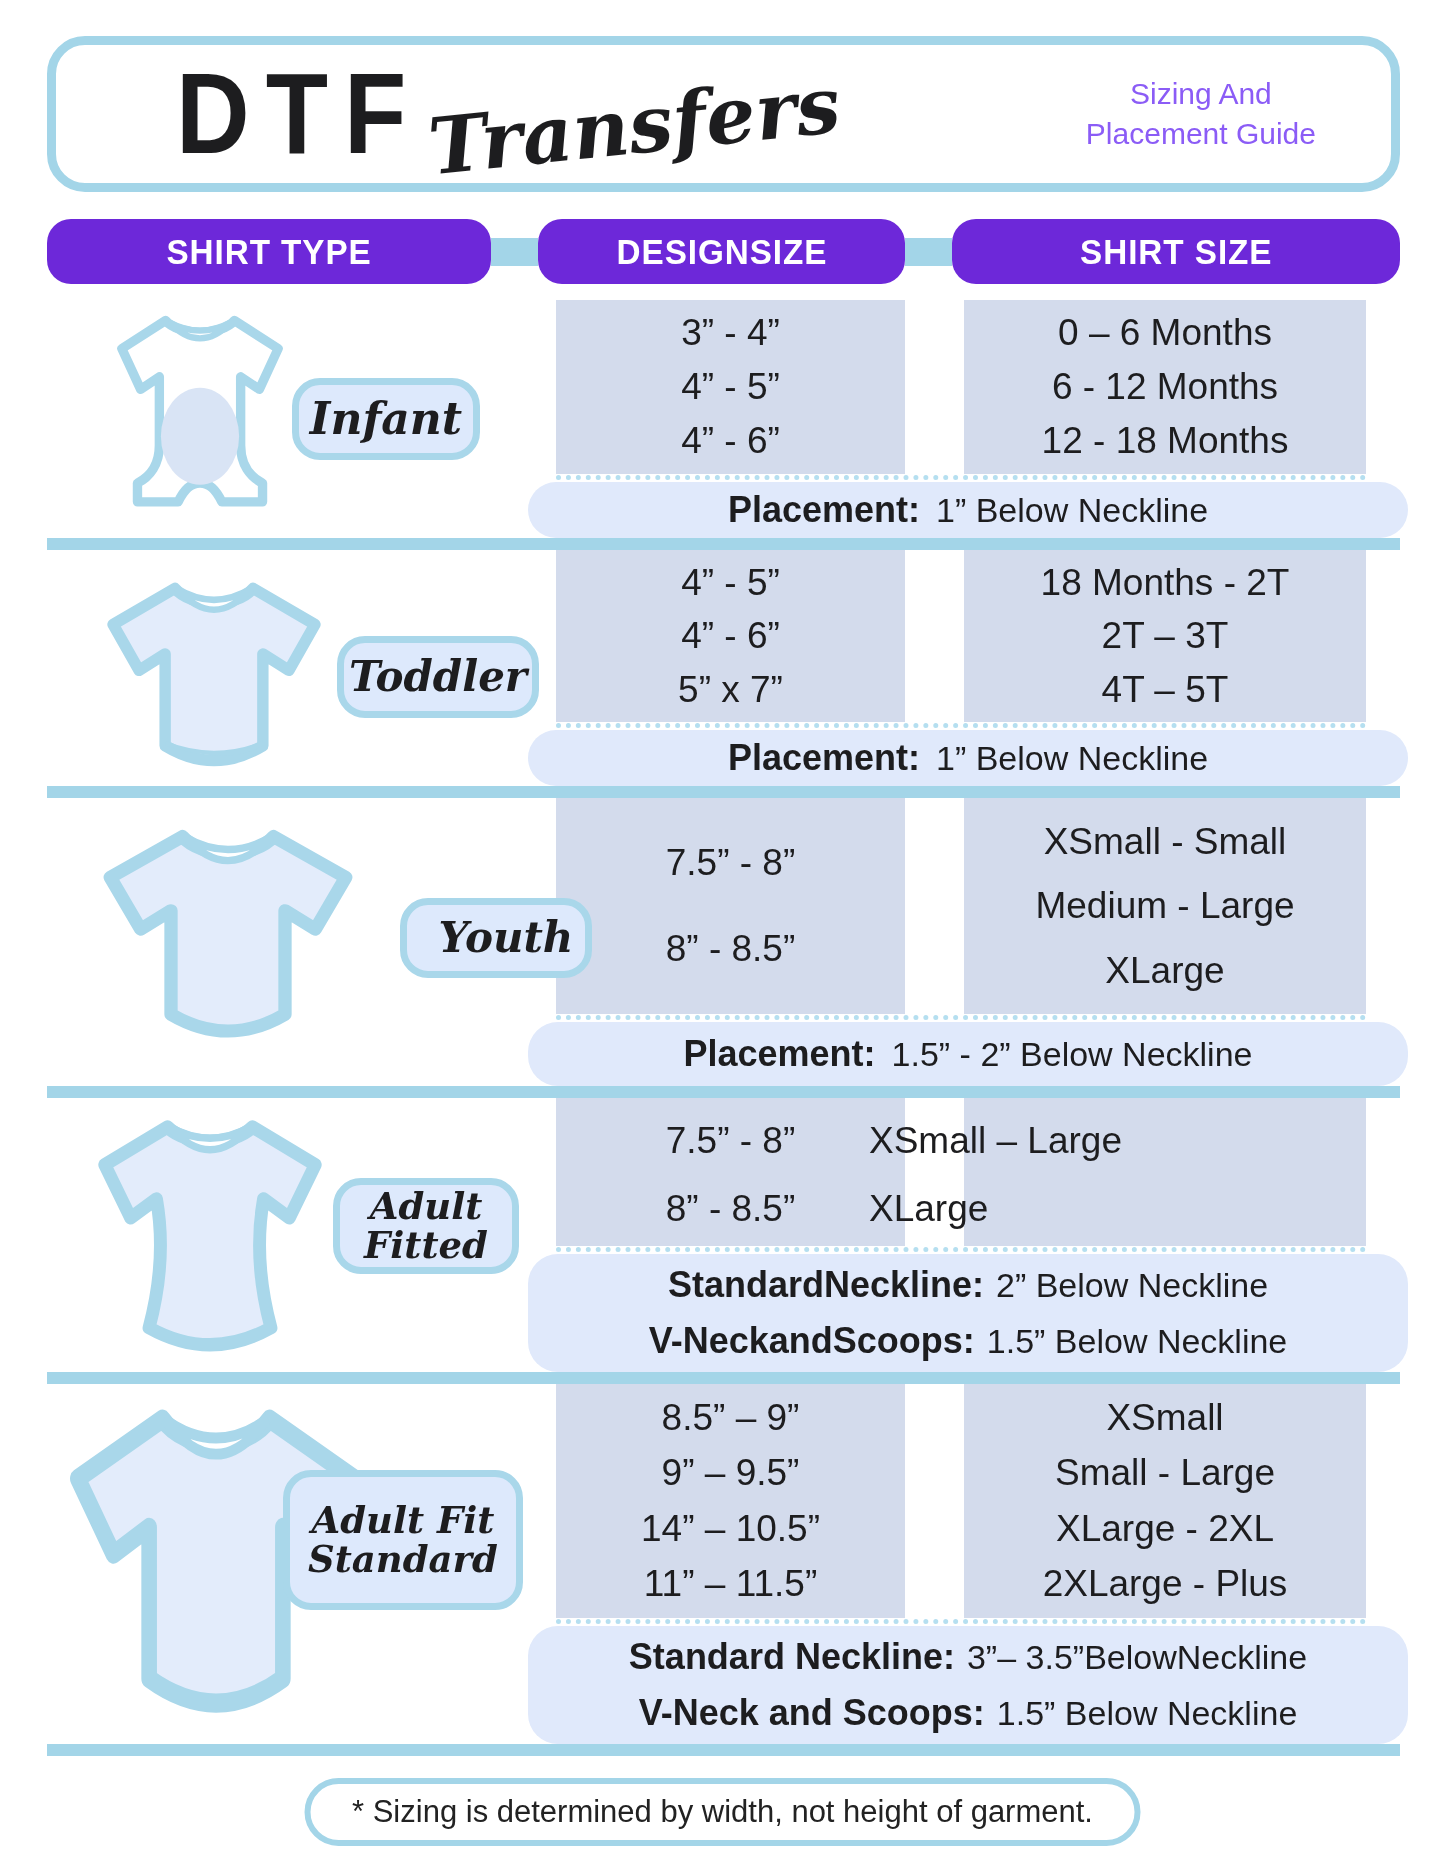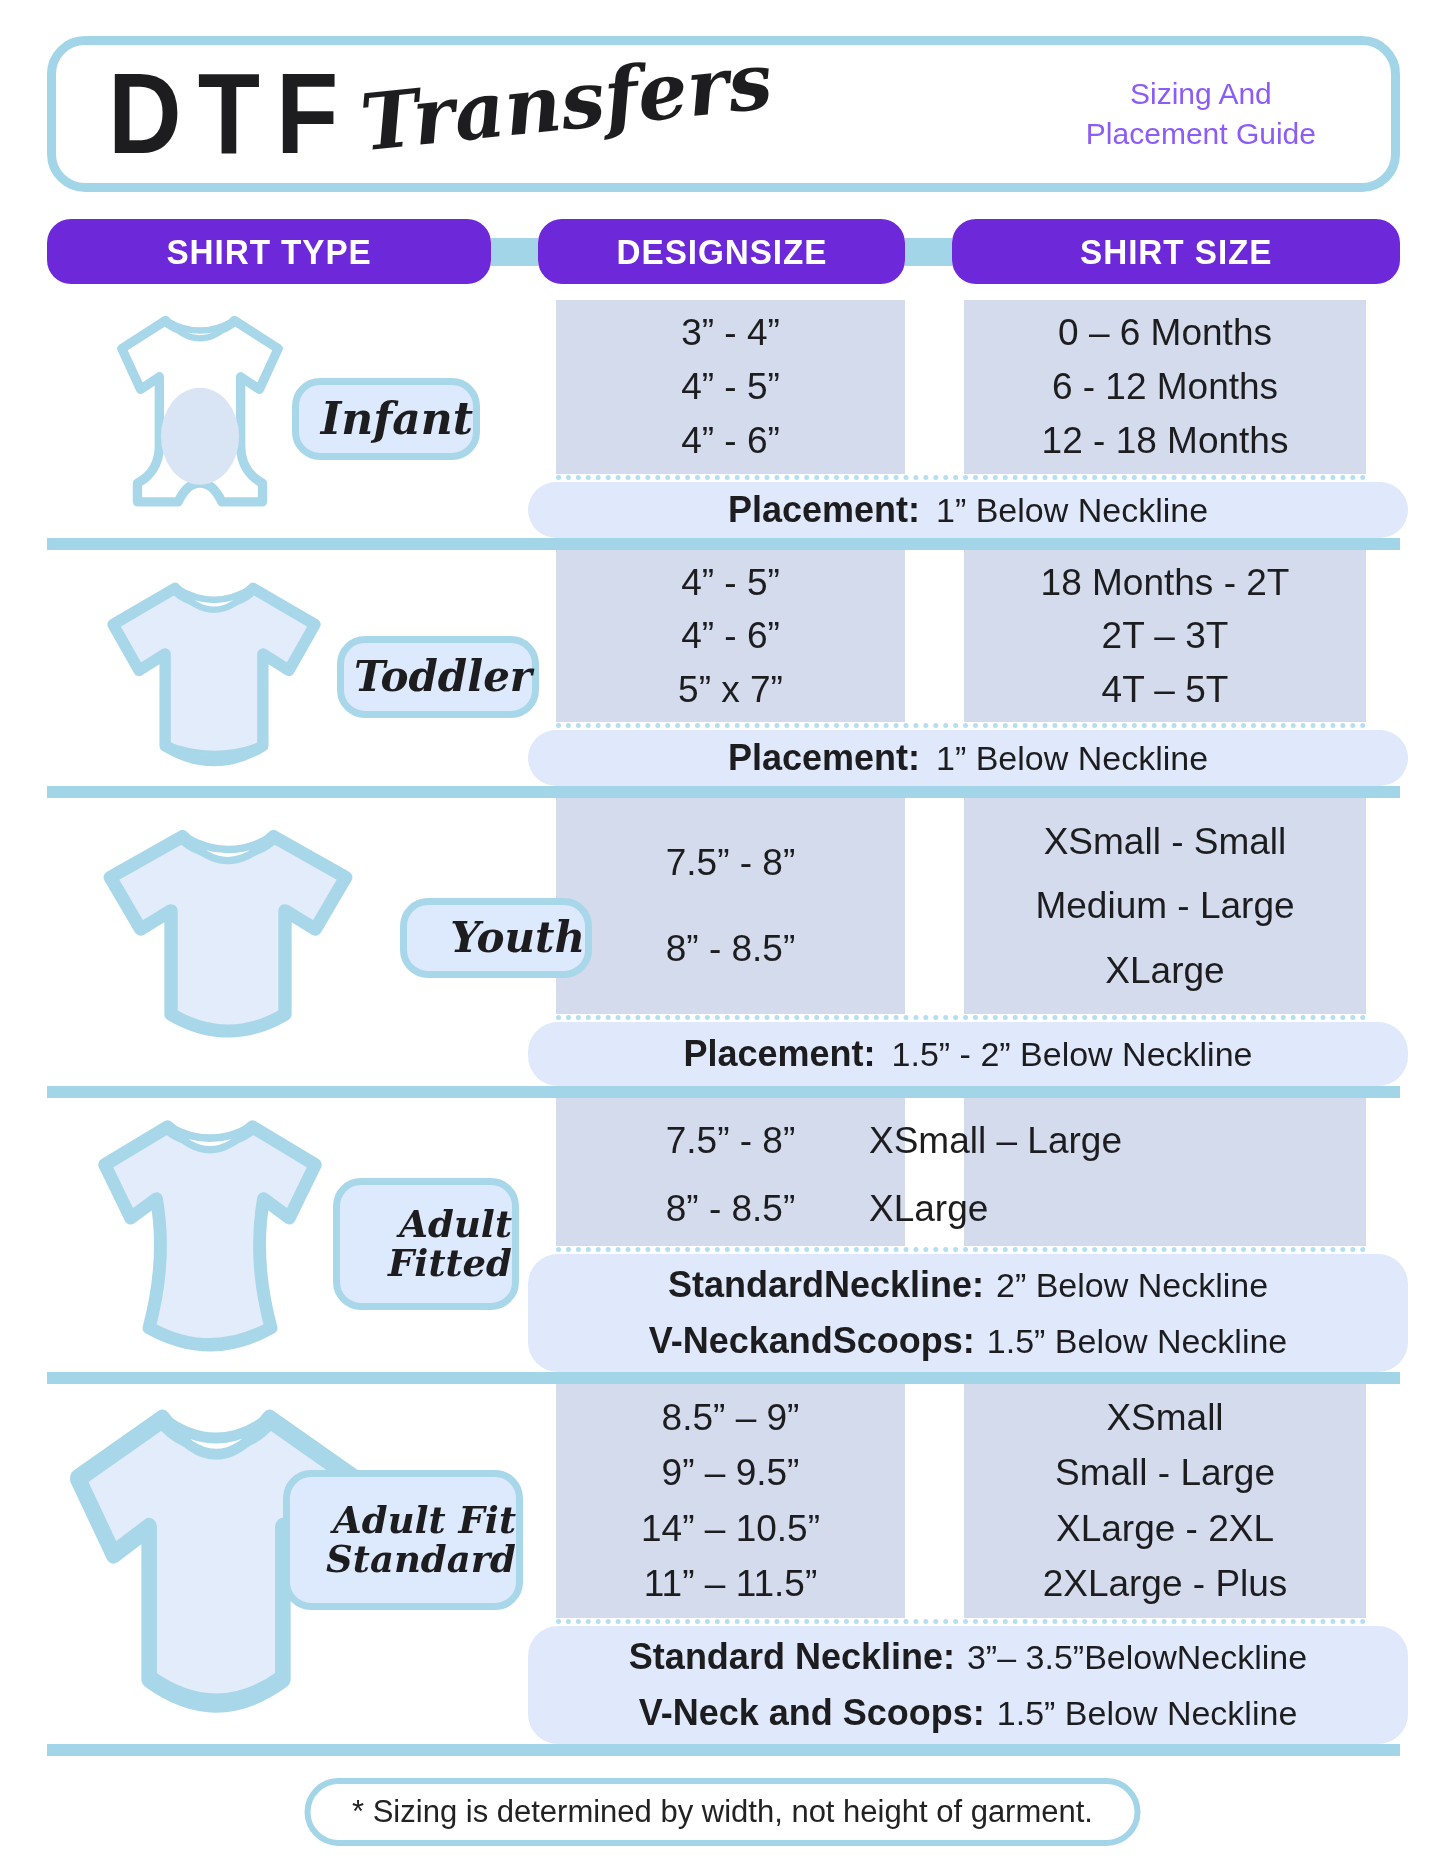--- a/index.html
+++ b/index.html
@@ -1,21 +1,21 @@
 <!DOCTYPE html>
 <html><head>
 <meta charset="utf-8">
 <style>
   html,body{margin:0;padding:0;background:#ffffff;}
   body{width:1445px;height:1871px;overflow:hidden;font-family:"Liberation Sans",sans-serif;color:#1d1d1f;position:relative;}
 
   
   .header-box{position:absolute;left:47px;top:36px;width:1353px;height:156px;box-sizing:border-box;
     border:9px solid #a3d5e8;border-radius:38px;background:#fff;display:flex;align-items:center;}
-  .brand-wrap{display:flex;align-items:flex-start;margin-left:52px;}
+  .brand-wrap{display:flex;align-items:flex-end;margin-left:120px;}
   .brand{font-size:102px;font-weight:700;letter-spacing:16px;transform:scaleY(1.12);line-height:1;}
   .brand-script{font-family:"DejaVu Serif",serif;font-style:italic;font-weight:600;font-size:78px;
     margin-left:6px;transform:rotate(-6deg);line-height:1;}
   .header-sub{margin-left:auto;margin-right:75px;text-align:center;font-size:30px;line-height:1.35;color:#8b5cf6;}
 
   
   .pills{position:absolute;left:47px;top:219px;width:1353px;height:65px;display:flex;align-items:center;}
   .pill{background:#6d28d9;height:65px;border-radius:24px;color:#ffffff;font-weight:700;font-size:35px;
     letter-spacing:1px;display:flex;align-items:center;justify-content:center;transform-origin:center;}
   .pill span{display:inline-block;transform:scaleX(.95);}
@@ -37,21 +37,21 @@
     justify-content:space-evenly;text-align:center;}
   .sizes.mid{left:556px;width:349px;}
   .sizes.right{left:964px;width:402px;}
   .size-line{font-size:37px;}
   .sizes.start{justify-content:flex-start;padding-top:22px;box-sizing:border-box;gap:26px;}
   .sizes.inline-right{left:869px;width:460px;text-align:left;}
   .divider{position:absolute;left:47px;width:1353px;height:12px;background:#a3d5e8;}
 
   
   .tag{position:absolute;background:#dde9fc;border:7px solid #a9d7ea;border-radius:28px;box-sizing:border-box;
-    display:flex;flex-direction:column;align-items:flex-end;justify-content:center;
+    display:flex;flex-direction:column;align-items:center;justify-content:center;
     font-family:"DejaVu Serif",serif;font-style:italic;font-weight:600;line-height:1.05;}
   .tag .script-line{white-space:nowrap;}
 
   .icon{position:absolute;}
 
   
   .footer-note{position:absolute;left:50%;top:1778px;transform:translateX(-50%);
     border:6px solid #a3d5e8;border-radius:36px;background:#fff;padding:10px 42px;
     font-size:31px;white-space:nowrap;color:#222;}
 </style>
@@ -186,21 +186,21 @@
 <section class="row" style="top:1098px;height:274px;--ph:118px;">
   <div class="colbg mid"></div>
   <div class="colbg right"></div>
 
   <div class="icon" style="left:90px;top:10px;width:240px;height:250px;">
     <svg viewBox="0 0 130 132" width="240" height="250" preserveAspectRatio="none">
       <path d="M42 10 C52 20 78 20 88 10 L122 30 L108 58 L94 48 C90 70 92 94 98 116 C76 128 54 128 32 116 C38 94 40 70 36 48 L22 58 L8 30 Z" fill="#e3ecfb" stroke="#a9d7ea" stroke-width="7" stroke-linejoin="round"></path>
       <path d="M43 10 Q65 22 87 10 Q65 34 43 10 Z" fill="#ffffff" stroke="#a9d7ea" stroke-width="4"></path>
     </svg>
   </div>
-  <div class="tag" style="left:333px;top:80px;width:186px;height:132px;font-size:37px;">
+  <div class="tag" style="left:333px;top:80px;width:186px;height:96px;font-size:37px;">
     <span class="script-line">Adult</span>
     <span class="script-line">Fitted</span>
   </div>
 
   <div class="sizes mid start">
     <div class="size-line">7.5” - 8”</div>
     <div class="size-line">8” - 8.5”</div>
   </div>
   <div class="sizes start inline-right">
     <div class="size-line">XSmall – Large</div>

